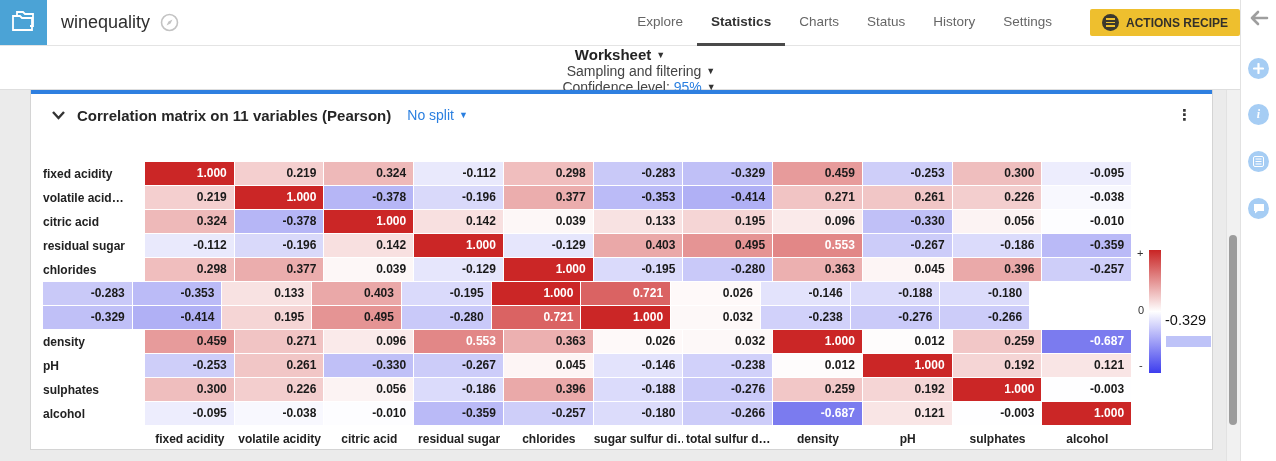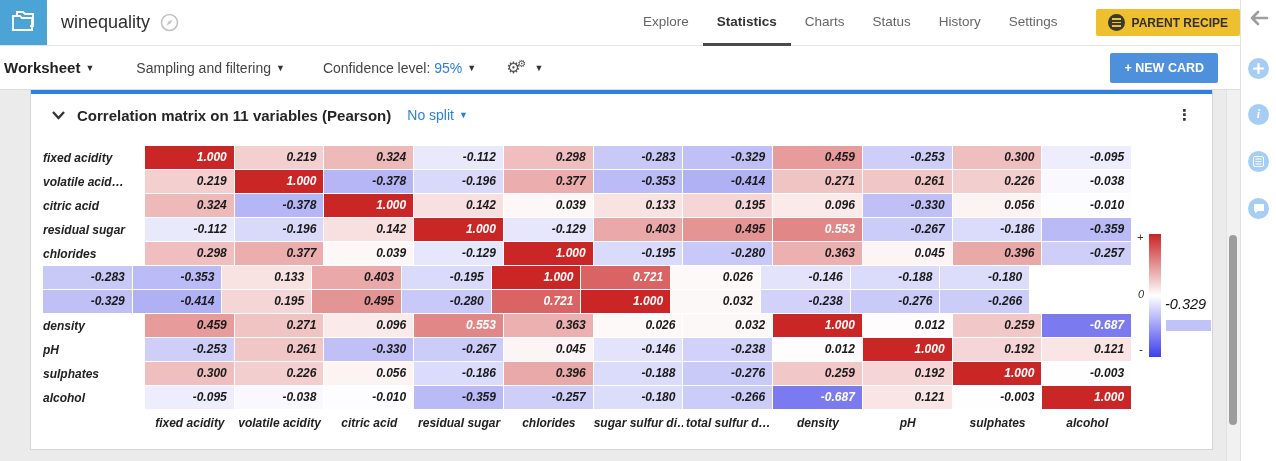--- a/index.html
+++ b/index.html
@@ -16,21 +16,21 @@
   .app-title { font-size:18px; color:#2f2f2f; margin-left:14px;text-align:center; }
   .compass { margin-left:10px; display:flex; align-items:center; }
   .tabs { display:flex; margin-left:auto; height:46px; }
   .tab { padding:0 14px; line-height:43px; height:46px; font-size:13.5px; color:#666; border-bottom:3px solid transparent; cursor:pointer; white-space:nowrap; }
   .tab.active { color:#333; font-weight:bold; border-bottom-color:#4a4a4a; }
   .btn-parent { margin-left:24px; background:#eebf2e; height:27px; display:flex; align-items:center; gap:7px; padding:0 12px; font-size:12px; font-weight:bold; color:#33302a; border-radius:2px; cursor:pointer; white-space:nowrap; }
   .pr-icon { width:17px; height:17px; border-radius:50%; background:#3b382e; display:flex; flex-direction:column; align-items:center; justify-content:center; gap:2px; }
   .pr-icon i { display:block; width:9px; height:1.5px; background:#eebf2e; }
   .btn-actions { margin:0 10px; border:1px solid #c4c4c4; height:28px; line-height:26px; padding:0 16px; font-weight:bold; font-size:12px; color:#333; border-radius:2px; background:#fff; cursor:pointer; }
   
-  .toolbar { height:44px; min-height:44px; display:flex; align-items:center; background:#fff; border-bottom:1px solid #dedede; padding:0 4px; }
+  .toolbar { height:44px; min-height:44px; display:flex; align-items:center; background:#fff; border-bottom:1px solid #dedede; padding:0 24px;flex-direction:column; }
   .ws { font-size:15px; font-weight:bold; color:#222; cursor:pointer; }
   .caret { font-size:9px; color:#333; margin-left:5px; vertical-align:2px; }
   .tb-item { font-size:14px; color:#444; cursor:pointer; }
   .tb-sampling { margin-left:42px; }
   .tb-conf { margin-left:38px; }
   .conf-val { color:#2a7fe0; }
   .gears { margin-left:30px; color:#555; font-size:16px; cursor:pointer; position:relative; }
   .gears .g2 { font-size:10px; position:relative; top:-6px; left:-3px; }
   .btn-newcard { margin-left:auto; margin-right:18px; background:#4f90dd; color:#fff; font-weight:bold; font-size:12.5px; padding:8px 14px; border-radius:2px; cursor:pointer; }
   
@@ -39,21 +39,21 @@
   .scroll-thumb { position:absolute; top:145px; right:3px; width:8px; height:190px; background:#9c9c9c; border-radius:4px; cursor:pointer; }
   .card { position:absolute; left:30px; top:0; width:1183px; height:360px; background:#fff; border:1px solid #d4d4d4; border-top:none; }
   .card-accent { height:4px; background:#2e7fe0; }
   .card-head { display:flex; align-items:center; height:42px; padding:0 14px 0 20px; }
   .chev { display:flex; align-items:center; cursor:pointer; }
   .card-title { font-size:15px; font-weight:bold; color:#262626; margin-left:11px; }
   .split { margin-left:16px; color:#2a7fe0; font-size:14px; cursor:pointer; }
   .split .caret { color:#2a7fe0; }
   .kebab { margin-left:auto; font-size:15px; color:#333; font-weight:bold; cursor:pointer; letter-spacing:0; padding:0 6px; }
   
-  .matrix { margin:10px 0 0 12px; position:relative;font-style:italic; }
+  .matrix { margin:26px 0 0 12px; position:relative; }
   .hrow { display:flex; height:24px; }
   .rlabel { width:102px; font-size:12px; font-weight:bold; color:#222; line-height:24px; white-space:nowrap; overflow:hidden; }
   .cells { display:flex; width:987px; }
   .cell { flex:1; border-right:1px solid #fff; border-bottom:1px solid #fff; font-size:12px; font-weight:bold; text-align:right; padding-right:7px; line-height:23px; cursor:pointer; }
   .clrow { display:flex; height:26px; align-items:center; }
   .clspacer { width:102px; }
   .clabels { display:flex; width:987px; }
   .clabel { flex:1; text-align:center; font-size:12px; font-weight:bold; color:#222; white-space:nowrap; overflow:hidden; }
   
   .legend { position:absolute; left:1091px; top:88px; width:90px; height:130px; font-size:11px; color:#333; }
@@ -100,21 +100,21 @@
         <div class="tab">Status</div>
         <div class="tab">History</div>
         <div class="tab">Settings</div>
       </nav>
     <div class="btn-parent">
       <span class="pr-icon">
           <i></i>
           <i></i>
           <i></i>
         </span>
-      <span>PARENT RECIPE</span>
+      <span>ACTIONS RECIPE</span>
     </div>
   </div>
 
   <div class="toolbar">
     <span class="ws"><span>Worksheet</span><span class="caret">▼</span></span>
     <span class="tb-item tb-sampling"><span>Sampling and filtering</span><span class="caret">▼</span></span>
     <span class="tb-item tb-conf"><span>Confidence level:</span> <span class="conf-val">95%</span><span class="caret">▼</span></span>
     <span class="gears"><span>⚙<span class="g2">⚙</span></span><span class="caret">▼</span></span>
     <div class="btn-newcard">+ NEW CARD</div>
   </div>

